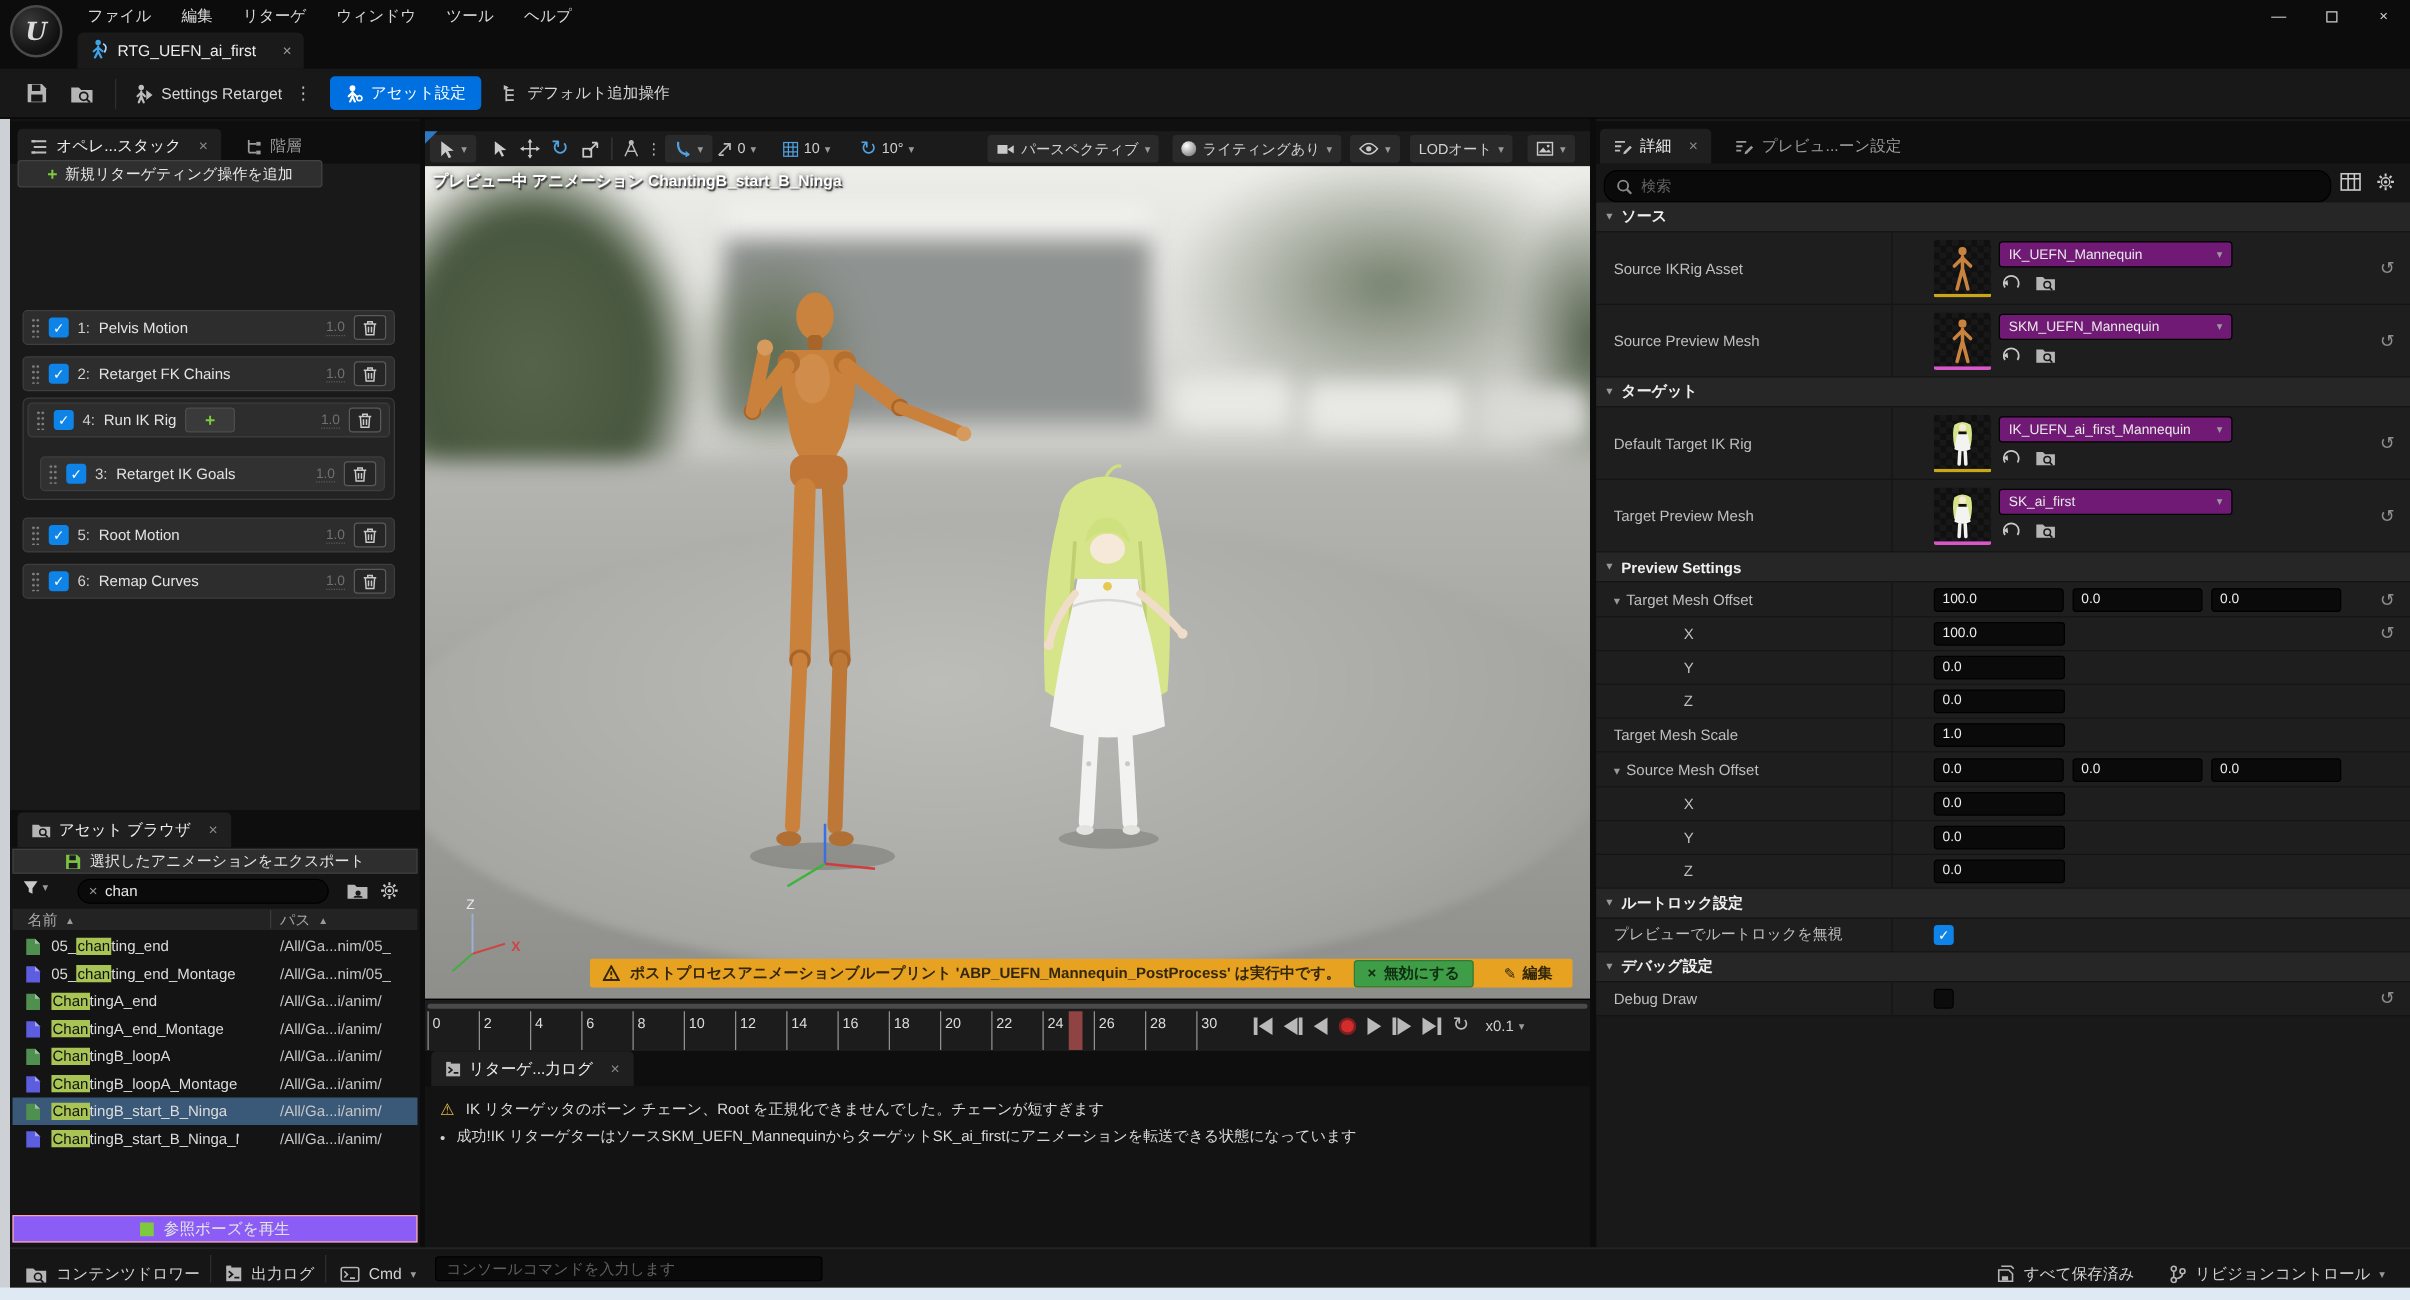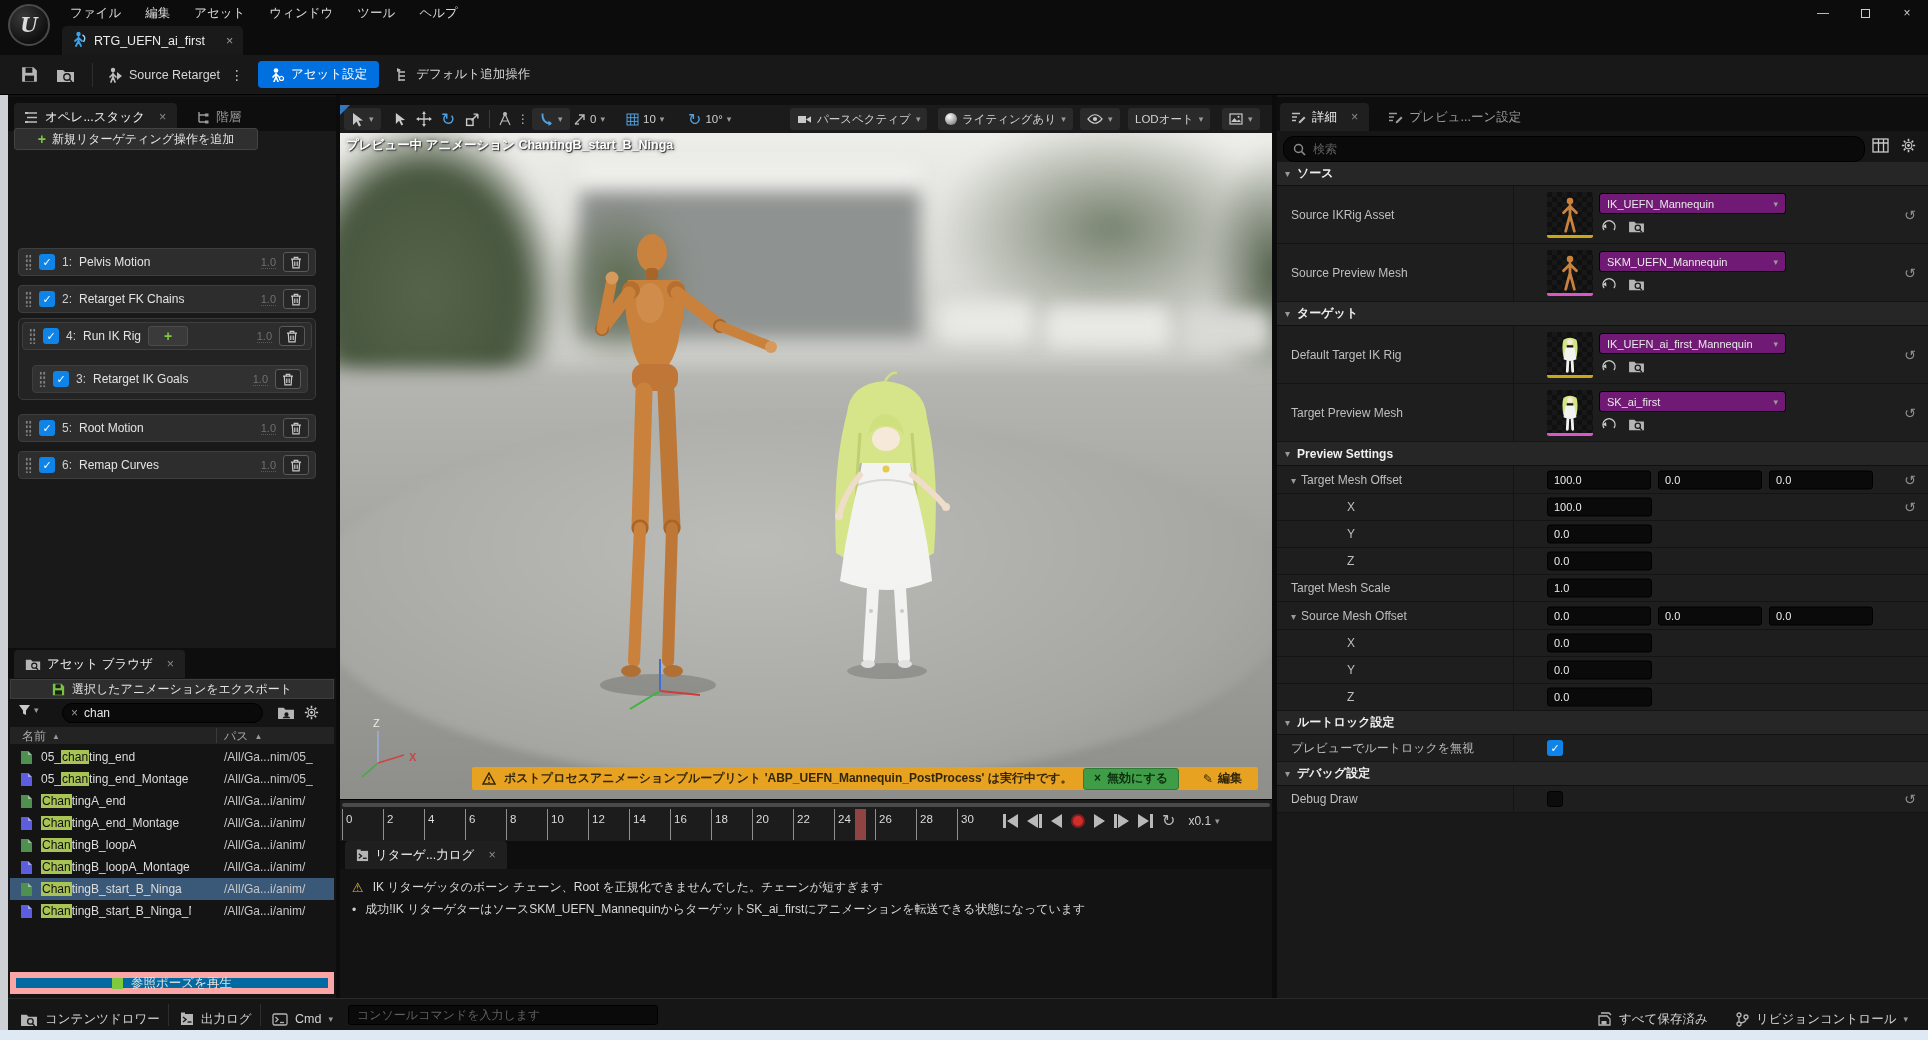--- a/index.html
+++ b/index.html
@@ -62,21 +62,21 @@
   .ab-head .col1{position:absolute;left:12px;top:1px;display:flex;gap:6px;align-items:center}
   .ab-head .col2{position:absolute;left:214px;top:1px;display:flex;gap:6px;align-items:center}
   .ab-head .vd{position:absolute;left:206px;top:1px;bottom:1px;width:1px;background:#3a3a3a}
   .sortup{font-size:8px;color:#9a9a9a}
   .ab-row{position:absolute;left:2px;right:2px;height:22px;display:flex;align-items:center;color:#dcdcdc;font-size:12px;white-space:nowrap;overflow:hidden}
   .ab-row .icon{margin:0 8px 0 10px;flex:none;display:flex}
   .ab-row .nm{max-width:150px;overflow:hidden}
   .ab-row .path{position:absolute;left:214px;color:#c6c6c6}
   .ab-row.sel{background:#3a5878}
   mark{background:#a8c455;color:#101010;padding:0 1px}
-  .ab-play{position:absolute;left:2px;top:877px;width:324px;height:22px;background:#0369a1;border:6px solid #fca5a5;display:flex;align-items:center;justify-content:center;gap:8px;color:#e4e4e4;font-size:12.5px}
+  .ab-play{position:absolute;left:2px;top:877px;width:324px;height:22px;background:#8b5cf6;border:1px solid #fca5a5;display:flex;align-items:center;justify-content:center;gap:8px;color:#e4e4e4;font-size:12.5px}
   .gsq{width:11px;height:11px;background:#7fc93f;display:inline-block}
   
   .vp-toolbar{position:absolute;left:0;top:10px;width:932px;height:28px;background:#1b1b1b}
   .vtb-btn{position:absolute;top:3px;height:22px;display:flex;align-items:center;gap:5px;background:#2a2a2a;border-radius:3px;padding:0 7px;color:#d2d2d2;font-size:11.5px}
   .vtb-ico{position:absolute;top:3px;height:22px;display:flex;align-items:center;justify-content:center}
   .chev{font-size:9px;color:#9a9a9a}
   .vtb-sep{position:absolute;top:5px;width:1px;height:18px;background:#3a3a3a}
   .blue{color:#51a1e0}
   .vp-corner{position:absolute;left:0;top:10px;width:0;height:0;border-top:10px solid #2f78c2;border-right:10px solid transparent;z-index:6}
   
@@ -151,21 +151,21 @@
   <div class="appbg-top"></div>
   <div class="appbg-main"></div>
   <div class="strip-left"></div>
   <div class="strip-bottom"></div>
 
   <div class="titlebar">
     <div class="ue-logo">U</div>
     <div class="menus" id="menu-items">
         <span class="menu-item">ファイル</span>
         <span class="menu-item">編集</span>
-        <span class="menu-item">アセット</span>
+        <span class="menu-item">リターゲ</span>
         <span class="menu-item">ウィンドウ</span>
         <span class="menu-item">ツール</span>
         <span class="menu-item">ヘルプ</span>
       </div>
     <div class="wincontrols">
       <span class="winbtn">—</span>
       <span class="winbtn">
           <span class="winbox"></span>
         </span>
       <span class="winbtn">×</span>
@@ -199,21 +199,21 @@
           <path d="M13.3 12.3 L16 15" stroke="#181818" stroke-width="1.6"></path>
         </svg>
       </span>
     <span class="tb-sep"></span>
     <span class="tb-group">
       <svg width="16" height="16" viewBox="0 0 14 16">
           <circle cx="5" cy="3" r="2.2" fill="#bdbdbd"></circle>
           <path d="M5 6 L5 10 M5 7 L2 10 M5 7 L8 10 M5 10 L3 15 M5 10 L7 15" stroke="#bdbdbd" stroke-width="1.7" fill="none" stroke-linecap="round"></path>
           <path d="M9 5 l5 4 -5 4 z" fill="#bdbdbd"></path>
         </svg>
-      <span>Source Retarget</span>
+      <span>Settings Retarget</span>
     </span>
     <span class="kebab">⋮</span>
     <span class="btn-blue">
       <svg width="15" height="15" viewBox="0 0 15 15">
           <circle cx="6" cy="3.5" r="2.3" fill="#fff"></circle>
           <path d="M6 6.5 L6 10 M6 7 L3 10 M6 7 L9 10 M6 10 L4 14.5 M6 10 L8 14.5" stroke="#fff" stroke-width="1.7" fill="none" stroke-linecap="round"></path>
           <circle cx="11.5" cy="11.5" r="2" fill="none" stroke="#fff" stroke-width="1.2"></circle>
           <path d="M11.5 8.8v1M11.5 12.8v1M9 11.5h1M13 11.5h1" stroke="#fff"></path>
         </svg>
       <span>アセット設定</span>

